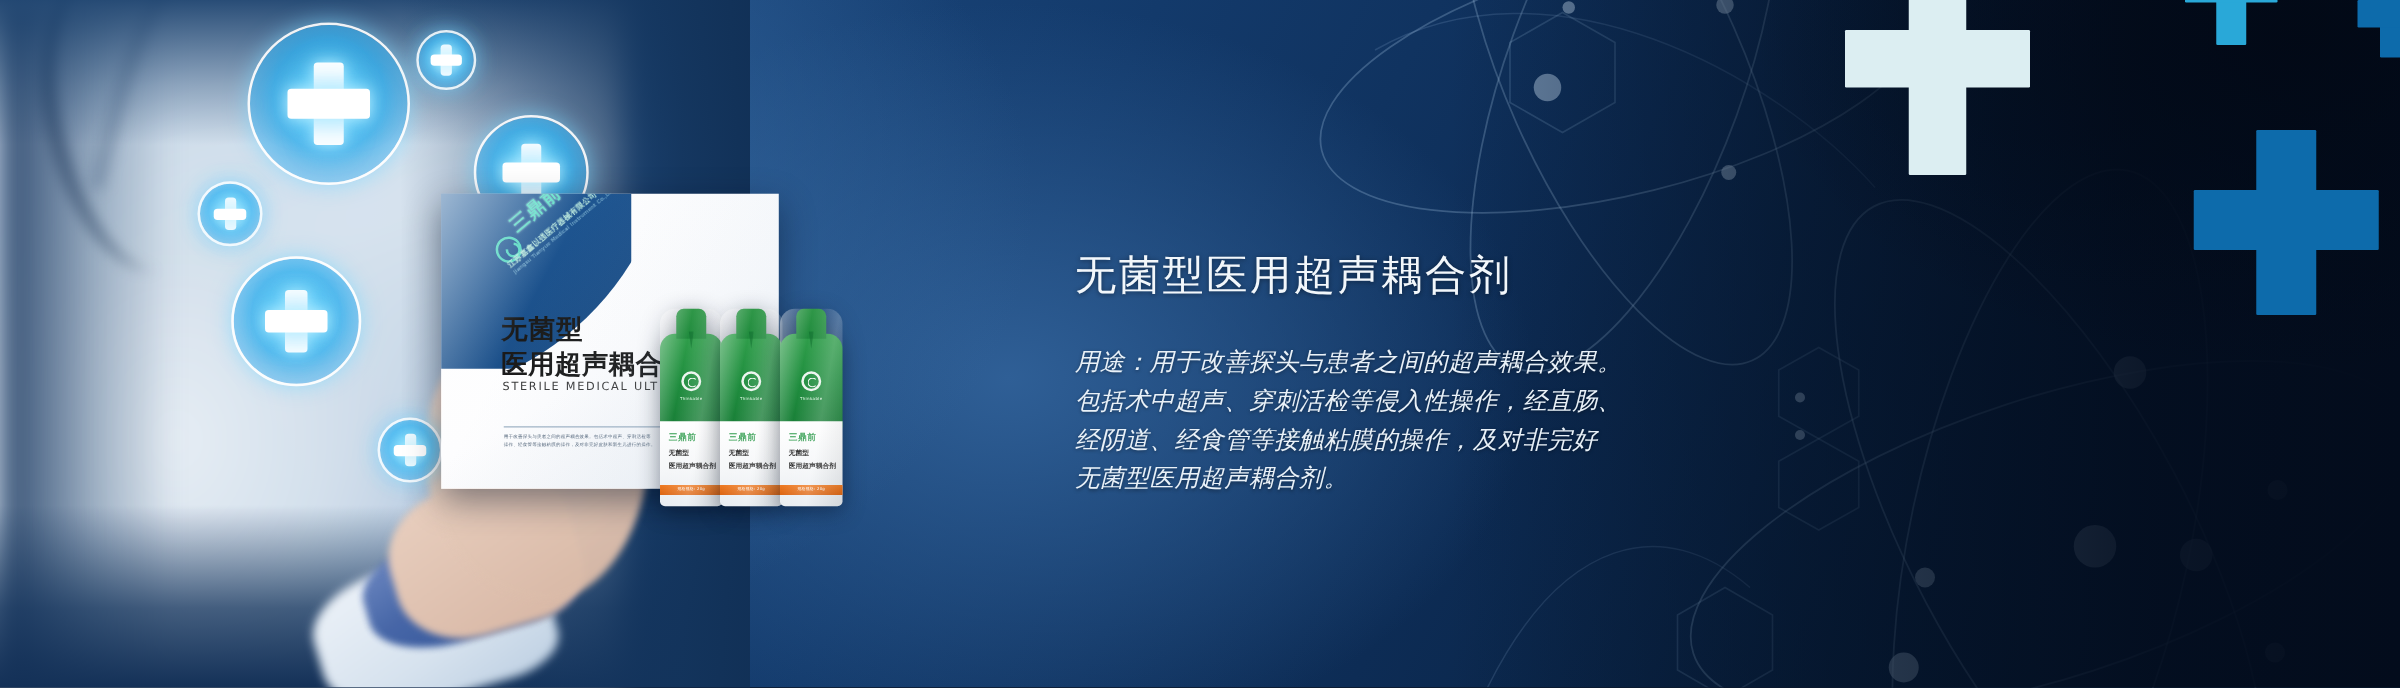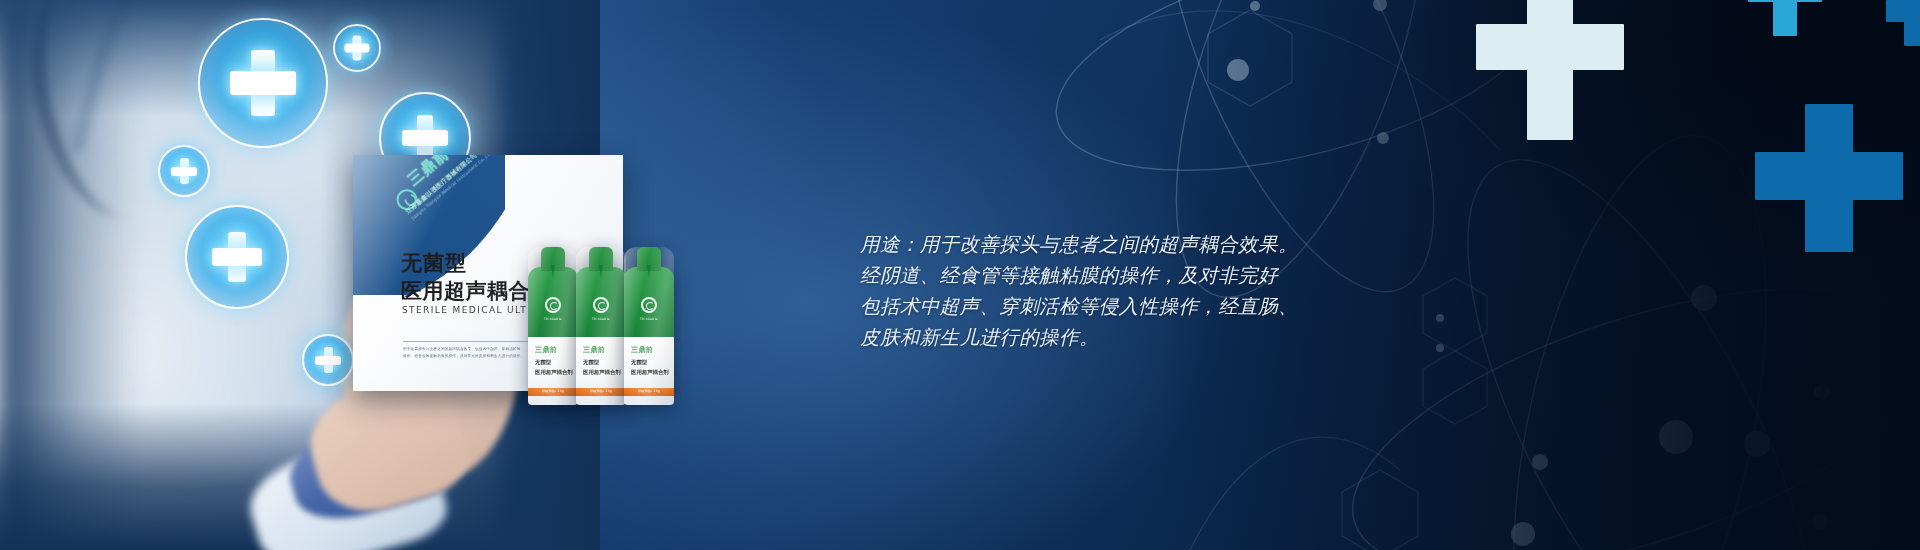--- a/index.html
+++ b/index.html
@@ -463,21 +463,22 @@
   <div class="fcross" style="left:1755px;top:104px;width:148px;height:148px;">
     <i style="left:50px;top:0;width:48px;height:148px;background:#0d6bab;"></i>
     <i style="left:0;top:48px;width:148px;height:48px;background:#0d6bab;"></i>
   </div>
   <div class="fcross" style="left:1886px;top:-14px;width:60px;height:60px;">
     <i style="left:18px;top:0;width:22px;height:60px;background:#0d6bab;"></i>
     <i style="left:0;top:14px;width:60px;height:22px;background:#0d6bab;"></i>
   </div>
 
   <div class="copy">
+    <h1>无菌型医用超声耦合剂</h1>
     <div class="desc">
       <div>用途：用于改善探头与患者之间的超声耦合效果。</div>
+      <div>包括术中超声、穿刺活检等侵入性操作，经直肠、</div>
       <div>经阴道、经食管等接触粘膜的操作，及对非完好</div>
-      <div>包括术中超声、穿刺活检等侵入性操作，经直肠、</div>
-      <div>皮肤和新生儿进行的操作。</div>
+      <div>无菌型医用超声耦合剂。</div>
     </div>
   </div>
 
 </div>
 
 </body></html>

